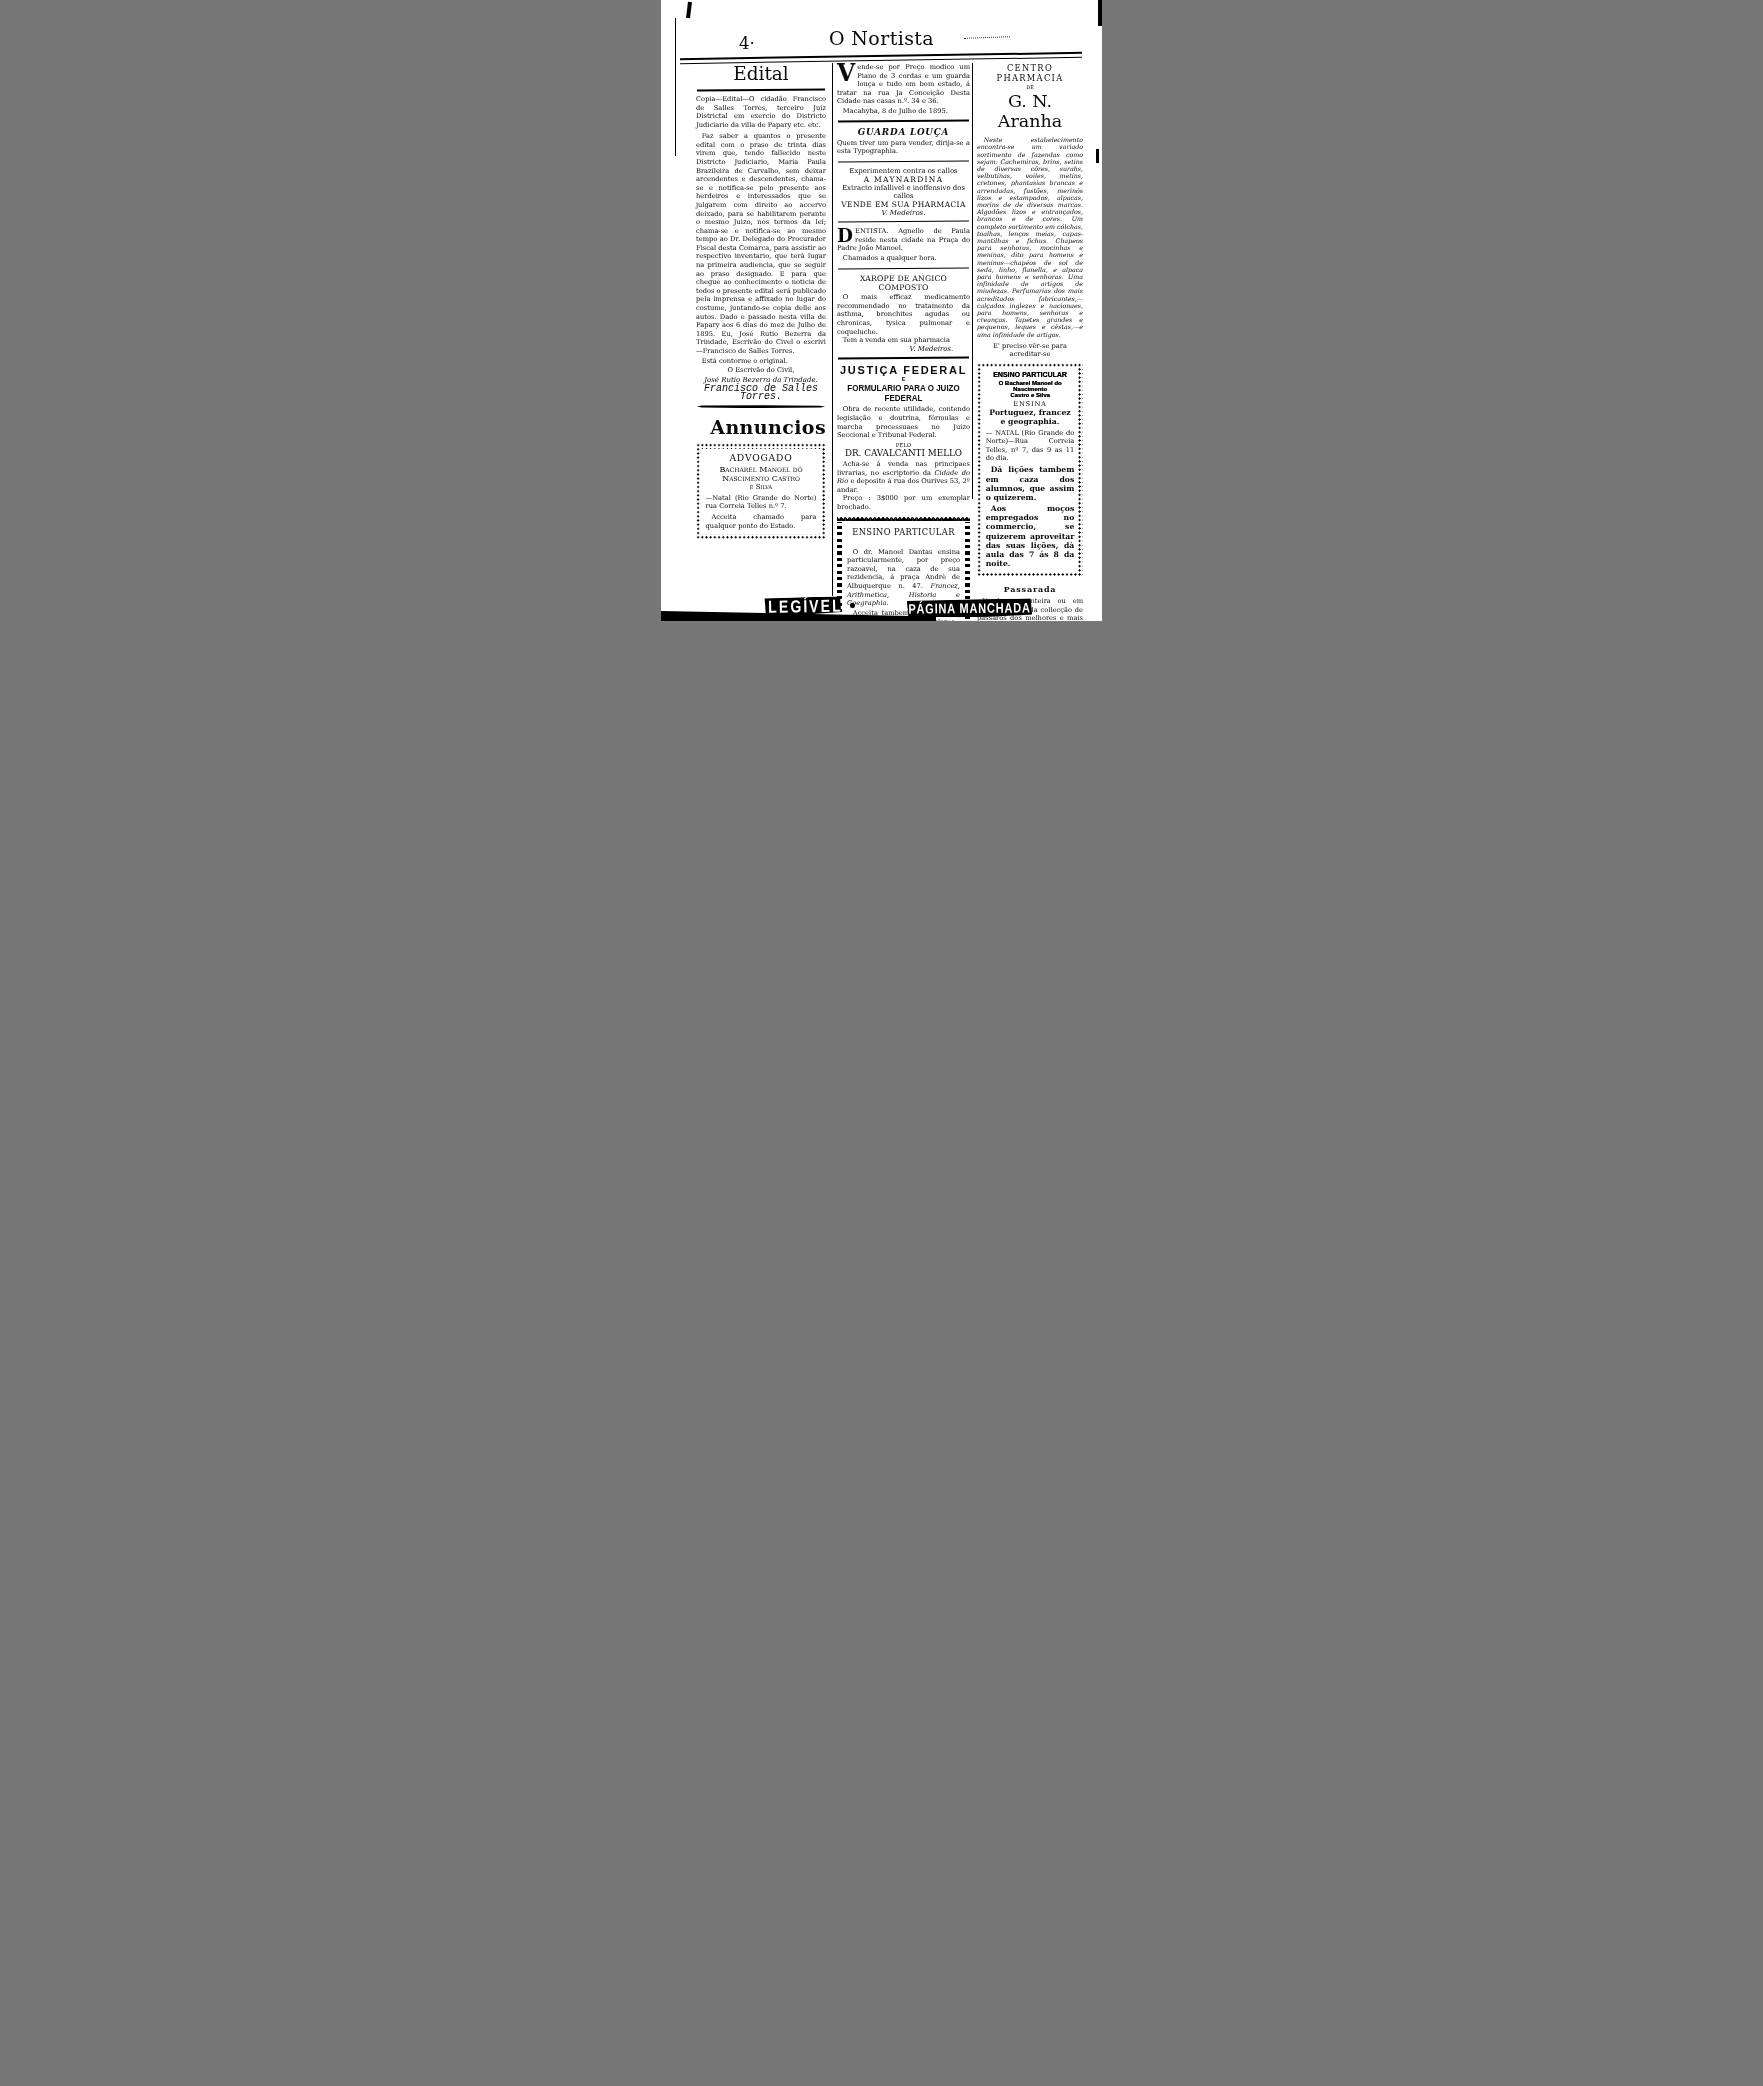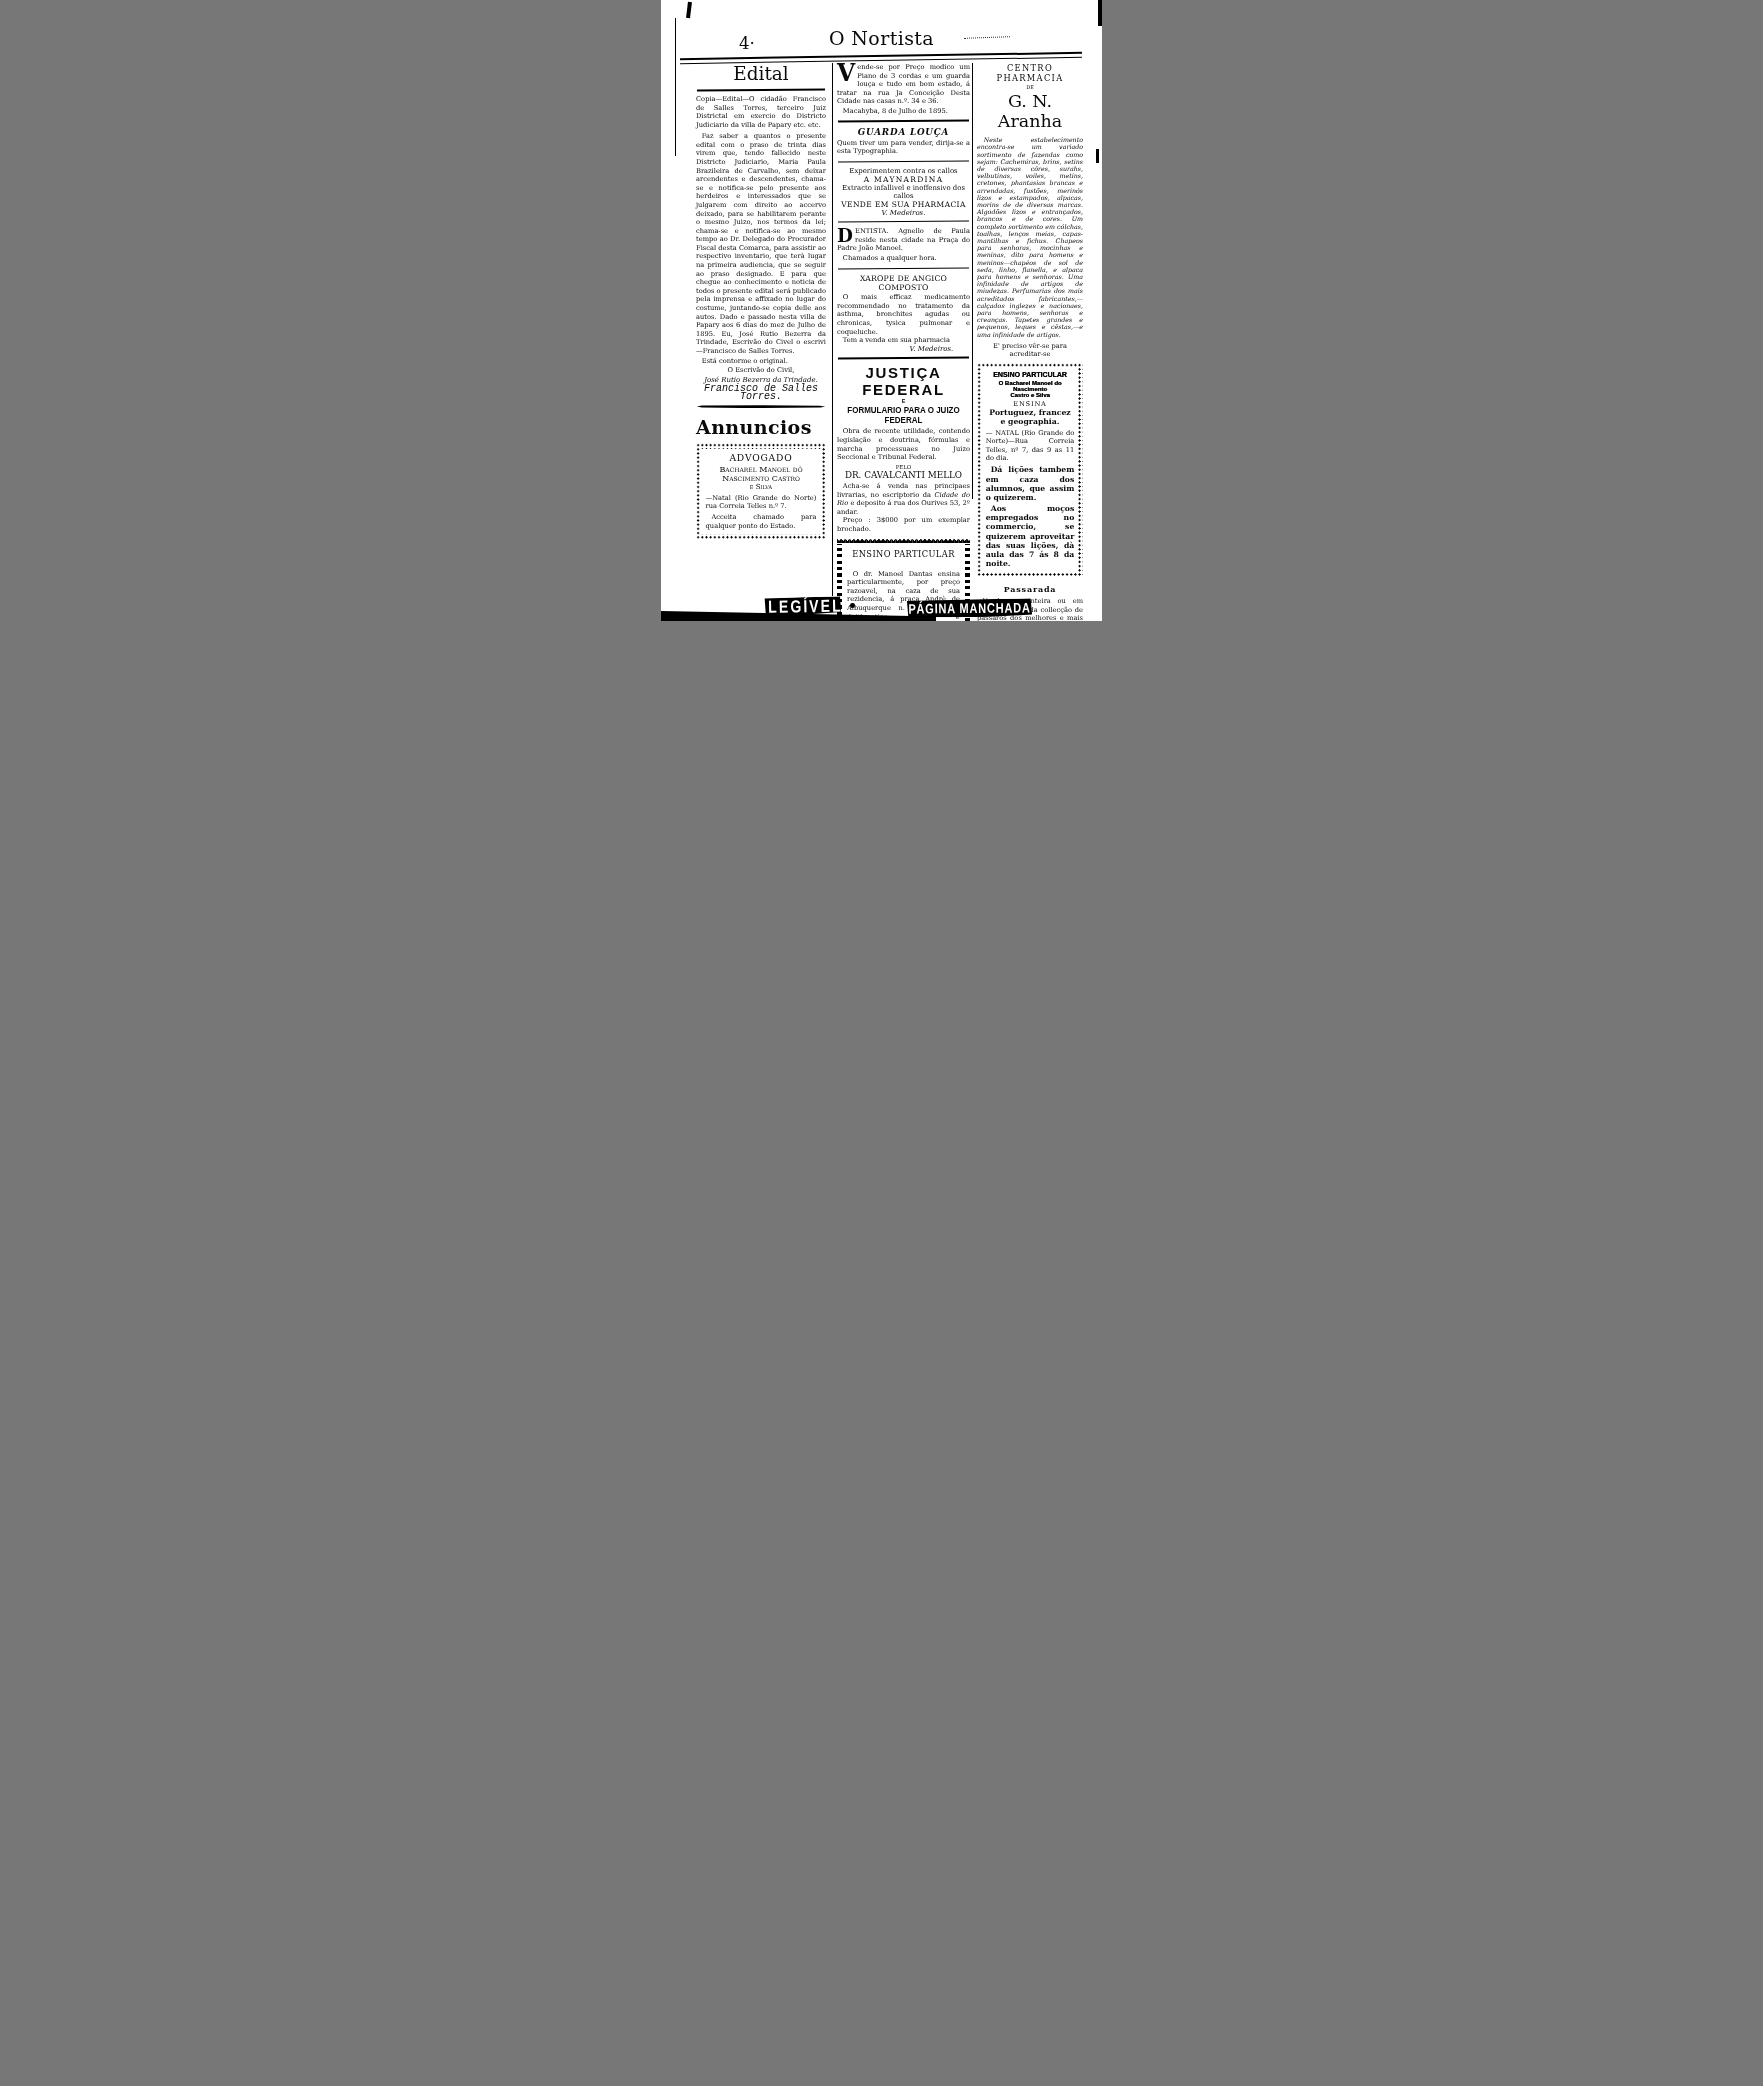--- a/index.html
+++ b/index.html
@@ -30,21 +30,21 @@
   #div2{left:311px;top:63px;height:436px;}
   
   p{margin:0;}
   .body{font-size:6.7px;line-height:8.6px;text-align:justify;text-indent:5.8px;}
   .noind{text-indent:0;}
   .center{text-align:center;text-indent:0;}
   .it{font-style:italic;}
   .edital-title{font-size:18.4px;text-align:center;margin:0 0 2.5px;}
   .swell{height:2.9px;background:#000;margin:3.3px 0.8px 5px;clip-path:polygon(0 45%,4% 12%,50% 0,96% 22%,100% 52%,96% 82%,50% 100%,4% 78%);}
   .mrule{height:1.3px;background:#000;margin:4.6px 0.8px;transform:rotate(-0.4deg);}
-  .annuncios{font-size:19px;font-weight:bold;text-align:left;letter-spacing:0.4px;margin:8px 0 5px;}
+  .annuncios{font-size:19px;font-weight:bold;text-align:right;letter-spacing:0.4px;margin:8px 0 5px;}
   .dropcap{float:left;font-size:23.4px;line-height:18.4px;font-weight:bold;padding:0.8px 2.1px 0 0;}
   .smallcaps{font-variant:small-caps;}
   .lacebox{background-image:radial-gradient(circle,#000 1px,rgba(0,0,0,0) 1.2px);background-size:4.2px 4.2px;padding:5.4px;margin-top:2.5px;}
   .lacebox-inner{background:#fff;padding:3.3px 4.2px 4.2px;}
   .tri-up{height:4.2px;background-image:linear-gradient(to top right,#000 49%,transparent 51%),linear-gradient(to top left,#000 49%,transparent 51%);background-size:4.2px 4.2px;background-repeat:repeat-x;}
   .spikebox{border-left:5px solid;border-right:5px solid;border-image:repeating-linear-gradient(180deg,#000 0 2.5px,rgba(0,0,0,0) 2.5px 5px) 12;padding:3.3px 5px;}
   .gothic{font-family:"Liberation Sans",sans-serif;font-weight:bold;}
   .condensed{display:inline-block;transform:scaleY(1.2);}
   .grunge{font-family:"Liberation Sans",sans-serif;font-weight:bold;text-shadow:0.3px 0 #000;}
   .boldline{font-weight:bold;font-size:7.7px;line-height:9.2px;}
@@ -120,21 +120,21 @@
     <p class="body noind"><span class="dropcap" style="font-size:18.4px;line-height:16px;">D</span><span>ENTISTA. Agnello de Paula reside nesta cidade na Praça do Padre João Manoel.</span></p>
     <p class="body" style="clear:both;margin-top:1.7px;">Chamados a qualquer hora.</p>
     <div class="mrule"></div>
 
     <p class="center" style="font-size:7.7px;letter-spacing:0.2px;">XAROPE DE ANGICO COMPOSTO</p>
     <p class="body" style="margin-top:1.7px;">O mais efficaz medicamento recommendado no tratamento da asthma, bronchites agudas ou chronicas, tysica pulmonar e coqueluche.</p>
     <p class="body">Tem a venda em sua pharmacia</p>
     <p class="center it" style="font-size:7px;text-align:right;padding-right:16.7px;">V. Medeiros.</p>
     <div class="mrule" style="height:1.7px;"></div>
 
-    <p class="center gothic" style="font-size:15px;letter-spacing:1.7px;margin-top:2px;">JUSTIÇA FEDERAL</p>
+    <p class="center gothic" style="font-size:11px;letter-spacing:1.7px;margin-top:2px;">JUSTIÇA FEDERAL</p>
     <p class="center gothic" style="font-size:5.4px;margin-top:0.8px;">E</p>
     <p class="center" style="margin-top:1.7px;"><span class="gothic condensed" style="font-size:8px;">FORMULARIO PARA O JUIZO FEDERAL</span></p>
     <p class="body" style="margin-top:3.3px;">Obra de recente utilidade, contendo legislação e doutrina, fórmulas e marcha processuaes no Juizo Seccional e Tribunal Federal.</p>
     <p class="center" style="font-size:5.4px;margin-top:1.7px;">PELO</p>
     <p class="center" style="font-size:8.8px;">DR. CAVALCANTI MELLO</p>
     <p class="body" style="margin-top:2.5px;"><span>Acha-se á venda nas principaes livrarias, no escriptorio da </span><span class="it">Cidade do Rio</span><span> e deposito á rua dos Ourives 53, 2º andar.</span></p>
     <p class="body">Preço : 3$000 por um exemplar brochado.</p>
 
     <div style="margin-top:5.8px;">
       <div class="tri-up"></div>

